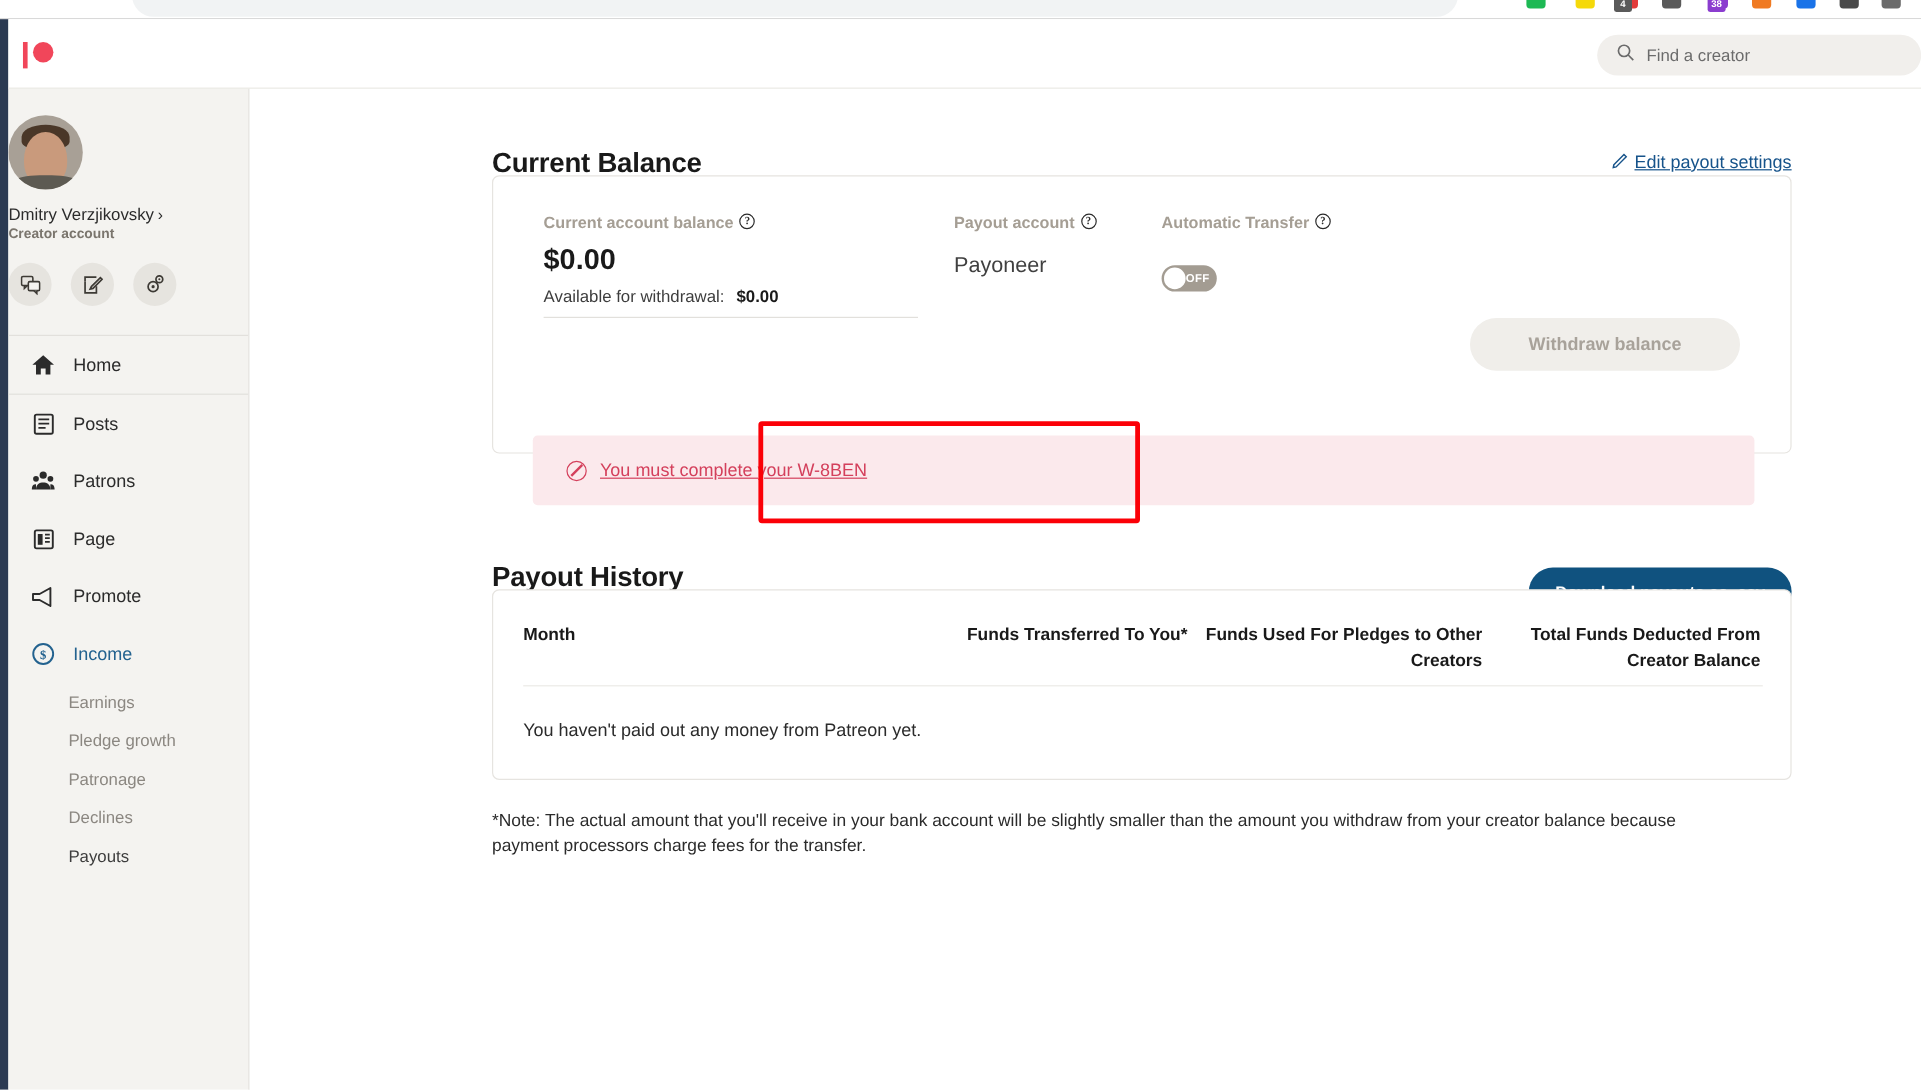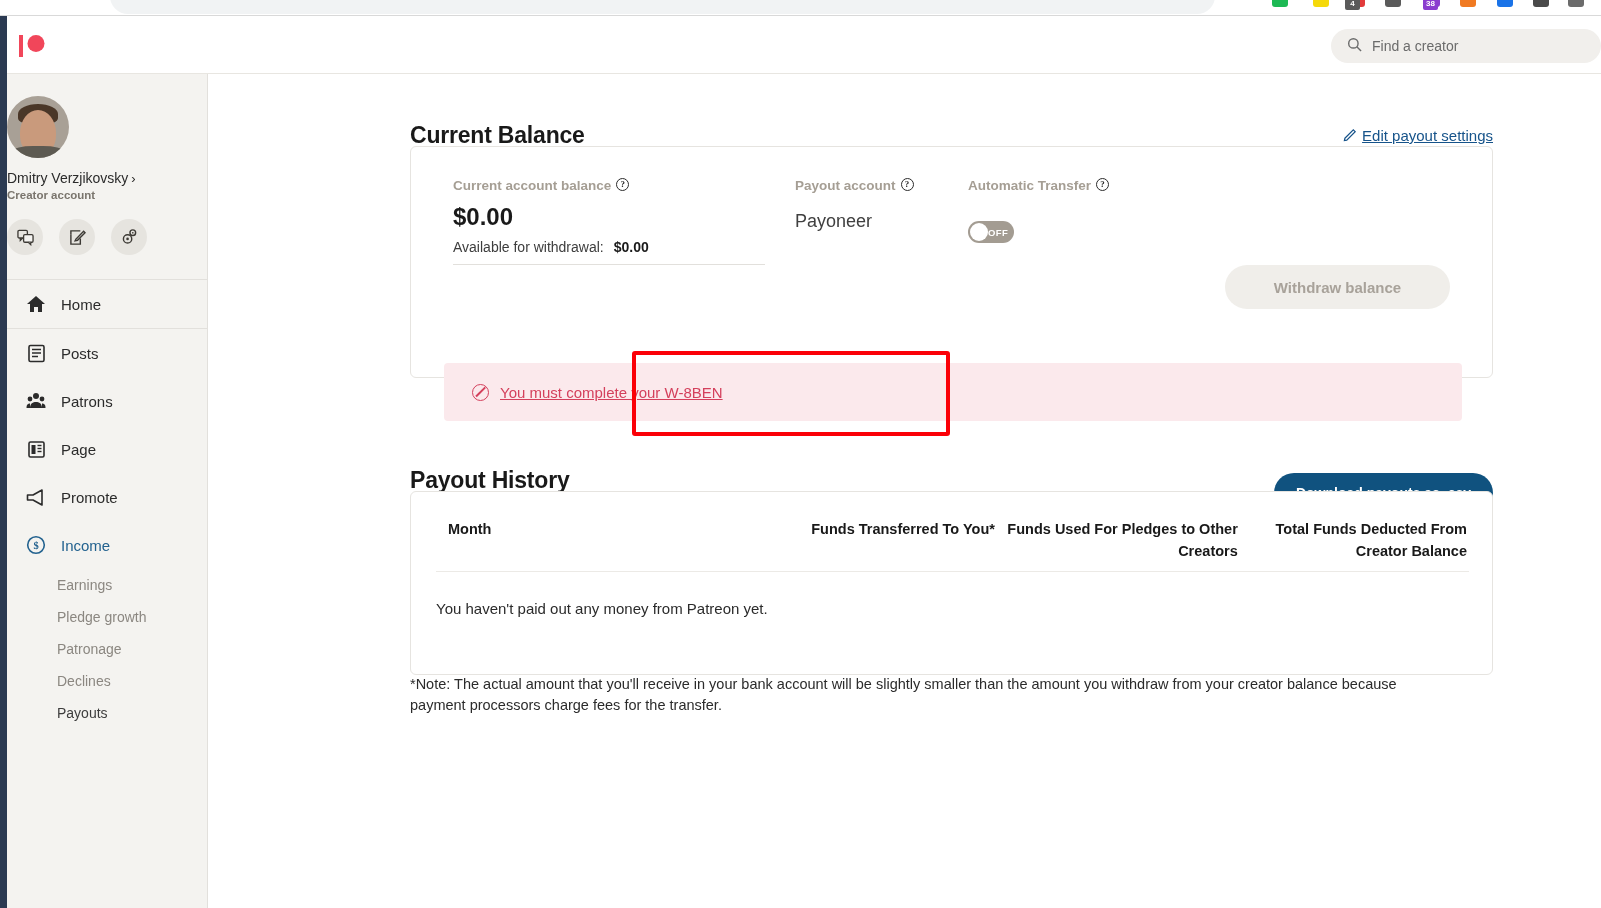--- a/index.html
+++ b/index.html
@@ -384,21 +384,21 @@
     border: none;
     border-radius: 20px;
     padding: 12px 22px;
     font-family: "Liberation Sans", sans-serif;
     cursor: pointer;
     margin-top: 25px;
   }
 
   #history-card {
     left: 202px; top: 417px;
-    width: 1083px; height: 184px; padding-left: 12px;
+    width: 1083px; height: 159px;
   }
   #history-table {
     width: 100%;
     border-collapse: collapse;
   }
   #history-table th {
     font-size: 14.5px;
     font-weight: bold;
     color: #191919;
     padding: 26px 0 20px 0;

